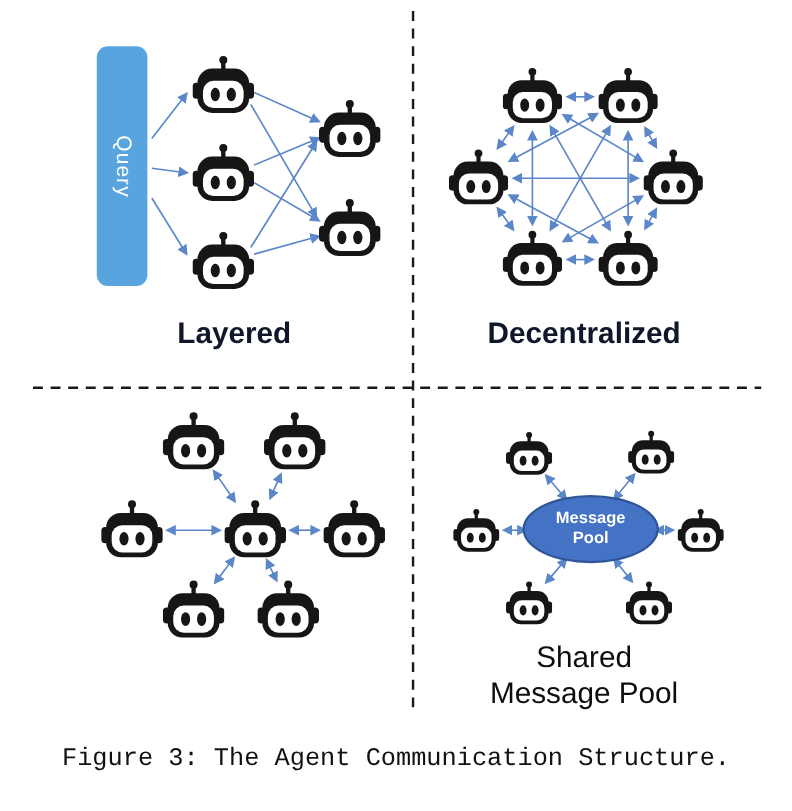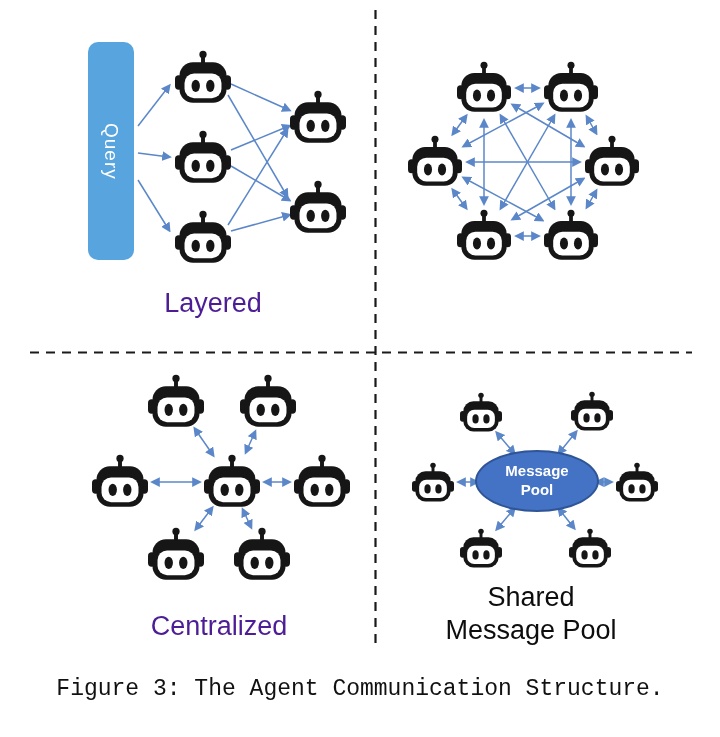--- a/index.html
+++ b/index.html
@@ -8,21 +8,21 @@
   .diagram-layer{position:absolute;left:0;top:0;}
   .arrow1{marker-end:url(#ah);}
   .arrow2{marker-start:url(#ah);marker-end:url(#ah);}
   .query-box{position:absolute;left:88px;top:42px;width:46px;height:218px;
              background:#58a4de;border-radius:10px;display:flex;align-items:center;justify-content:center;}
   .query-text{writing-mode:vertical-rl;color:#ffffff;font-size:19px;letter-spacing:1px;}
   .pool{position:absolute;left:475px;top:450px;width:124px;height:62px;box-sizing:border-box;
         background:#4472c4;border:2px solid #2f5597;border-radius:50%;
         display:flex;align-items:center;justify-content:center;}
   .pool-text{color:#ffffff;font-size:15px;font-weight:bold;text-align:center;line-height:1.25;width:78px;}
-  .qlabel{position:absolute;color:#4c1d95;font-size:27px;transform:translateX(-50%);white-space:nowrap;}
+  .qlabel{position:absolute;color:#0f172a;font-size:27px;transform:translateX(-50%);white-space:nowrap;font-weight:bold;}
   .qlabel-2line{position:absolute;color:#0d0d0d;font-size:27px;line-height:33px;
                 transform:translateX(-50%);text-align:center;white-space:nowrap;}
   .caption{position:absolute;left:360px;top:676px;transform:translateX(-50%);
            font-family:Liberation Mono, monospace;font-size:23px;color:#111111;white-space:nowrap;}
 </style>
 </head>
 <body>
 
 <div class="canvas">
 
@@ -133,21 +133,21 @@
 
   <div class="query-box">
     <span class="query-text">Query</span>
   </div>
 
   <div class="pool">
     <span class="pool-text">Message Pool</span>
   </div>
 
   <div class="qlabel" style="left:213px;top:288px;">Layered</div>
-  <div class="qlabel" style="left:219px;top:611px;">Centralized</div>
+  <div class="qlabel" style="left:531px;top:288px;">Decentralized</div>
   <div class="qlabel-2line" style="left:531px;top:581px;">
     <div>Shared</div>
     <div>Message Pool</div>
   </div>
 
   <div class="caption">Figure 3: The Agent Communication Structure.</div>
 
 </div>
 
 </body></html>

